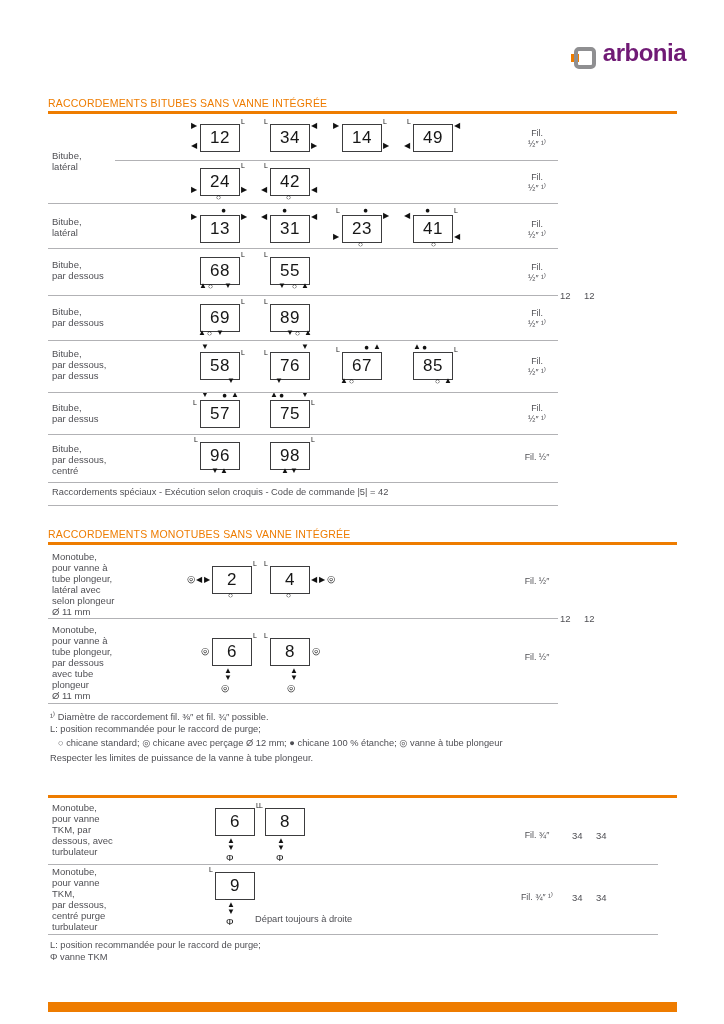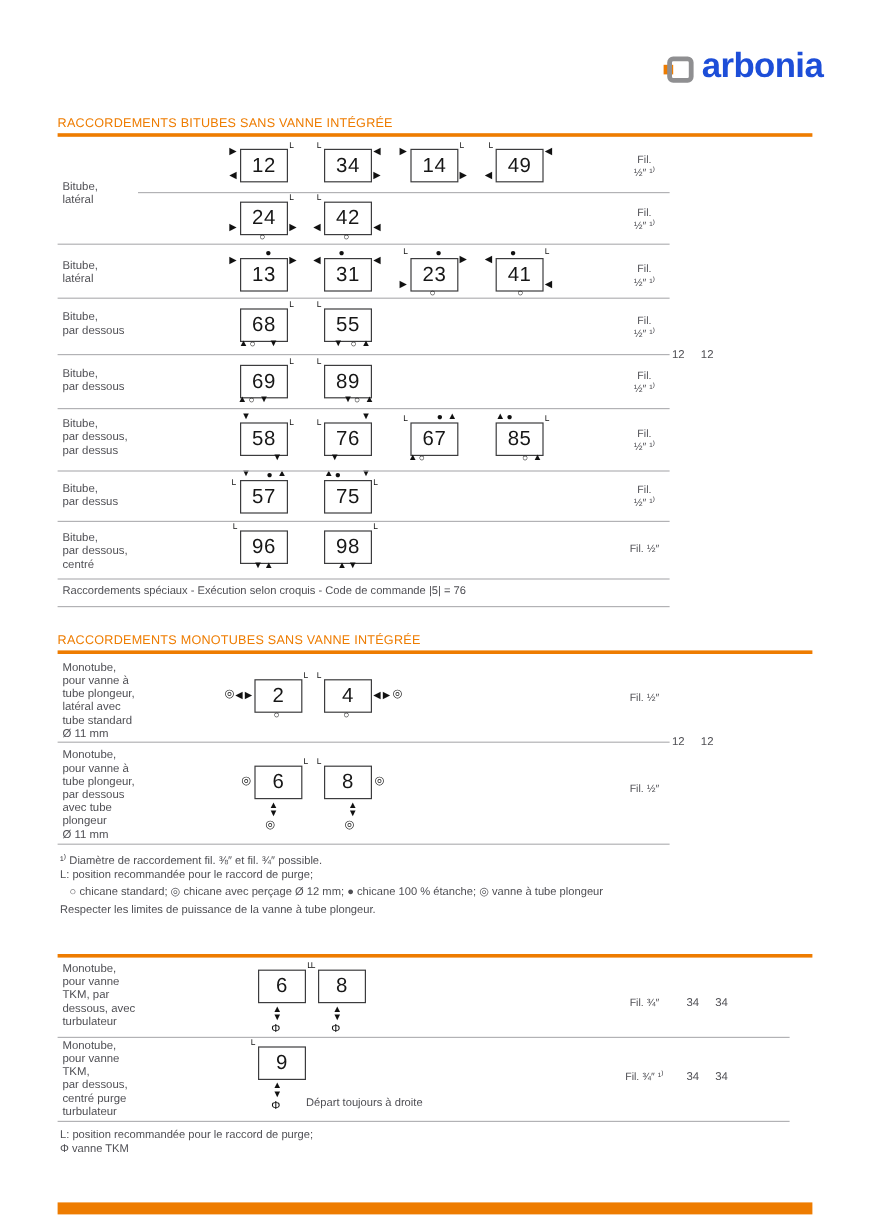--- a/index.html
+++ b/index.html
@@ -4,21 +4,21 @@
 <style>
   html,body{margin:0;padding:0;background:#fff;}
   #page{position:relative;width:724px;height:1024px;background:#ffffff;
         font-family:"Liberation Sans",sans-serif;overflow:hidden;}
   
   #logo{position:absolute;top:41px;right:38px;display:flex;align-items:flex-start;}
   #logo-mark{position:relative;width:27px;height:27px;margin-right:6px;margin-top:4px;}
   #logo-mark .gframe{position:absolute;right:1px;top:2px;width:14px;height:14px;
         border:4.5px solid #8f8f91;border-radius:5px;}
   #logo-mark .osq{position:absolute;left:1px;top:9px;width:8px;height:8px;background:#ee7c00;}
-  #logo-text{font-size:29px;font-weight:bold;color:#1d4ed8;letter-spacing:-0.5px;line-height:1;}
+  #logo-text{font-size:24px;font-weight:bold;color:#701a75;letter-spacing:-0.5px;line-height:1;}
   
   .stitle{position:absolute;font-size:10.5px;font-weight:normal;color:#ee7c00;
           letter-spacing:.2px;white-space:nowrap;}
   .srule{position:absolute;height:2.5px;}
   .rlabel{position:absolute;font-size:9.5px;line-height:11px;color:#4f4f54;white-space:nowrap;}
   .dbox{position:absolute;width:38px;height:26px;border:1.5px solid #3c3c3e;background:#fff;}
   .dnum{position:absolute;width:100%;text-align:center;top:3px;font-size:17px;
         color:#161616;letter-spacing:.5px;line-height:1.2;}
   .mark{position:absolute;line-height:1;color:#111;}
   .fil{position:absolute;width:110px;text-align:center;font-size:8.8px;line-height:11px;
@@ -72,21 +72,21 @@
     <div class="rlabel" style="left: 52px; top: 443px;">
       <div>Bitube,</div>
       <div>par dessous,</div>
       <div>centré</div>
     </div>
     <div class="rlabel" style="left: 52px; top: 551px;">
       <div>Monotube,</div>
       <div>pour vanne à</div>
       <div>tube plongeur,</div>
       <div>latéral avec</div>
-      <div>tube standard</div>
+      <div>selon plongeur</div>
       <div>Ø 11 mm</div>
     </div>
     <div class="rlabel" style="left: 52px; top: 624px;">
       <div>Monotube,</div>
       <div>pour vanne à</div>
       <div>tube plongeur,</div>
       <div>par dessous</div>
       <div>avec tube</div>
       <div>plongeur</div>
       <div>Ø 11 mm</div>
@@ -364,21 +364,21 @@
     <div class="sep" style="left: 48px; top: 295px; width: 510px;"></div>
     <div class="sep" style="left: 48px; top: 340px; width: 510px;"></div>
     <div class="sep" style="left: 48px; top: 392px; width: 510px;"></div>
     <div class="sep" style="left: 48px; top: 434px; width: 510px;"></div>
     <div class="sep" style="left: 48px; top: 482px; width: 510px;"></div>
     <div class="sep" style="left: 48px; top: 505px; width: 510px;"></div>
     <div class="sep" style="left: 48px; top: 618px; width: 510px;"></div>
     <div class="sep" style="left: 48px; top: 703px; width: 510px;"></div>
     <div class="sep" style="left: 48px; top: 864px; width: 610px;"></div>
     <div class="sep" style="left: 48px; top: 934px; width: 610px;"></div>
-    <div class="note" style="left: 52px; top: 487px;">Raccordements spéciaux - Exécution selon croquis - Code de commande |5| = 76</div>
+    <div class="note" style="left: 52px; top: 487px;">Raccordements spéciaux - Exécution selon croquis - Code de commande |5| = 42</div>
     <div class="note" style="left: 50px; top: 710px;">¹⁾ Diamètre de raccordement fil. ⅜″ et fil. ¾″ possible.</div>
     <div class="note" style="left: 50px; top: 724px;">L: position recommandée pour le raccord de purge;</div>
     <div class="note" style="left: 58px; top: 737px;">○ chicane standard; ◎ chicane avec perçage Ø 12 mm; ● chicane 100 % étanche; ◎ vanne à tube plongeur</div>
     <div class="note" style="left: 50px; top: 753px;">Respecter les limites de puissance de la vanne à tube plongeur.</div>
     <div class="note" style="left: 255px; top: 914px;">Départ toujours à droite</div>
     <div class="note" style="left: 50px; top: 940px;">L: position recommandée pour le raccord de purge;</div>
     <div class="note" style="left: 50px; top: 952px;">Φ vanne TKM</div>
     <div class="bbar" style="left: 48px; top: 1002px; width: 629px; height: 10px; background: rgb(238, 124, 0);"></div>
   </div>
 

